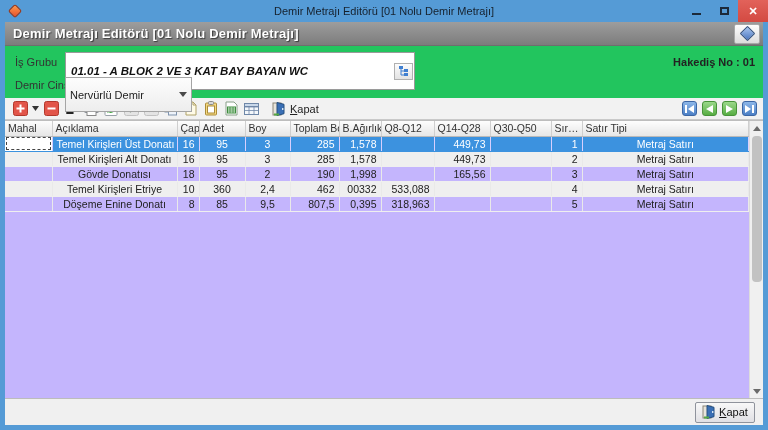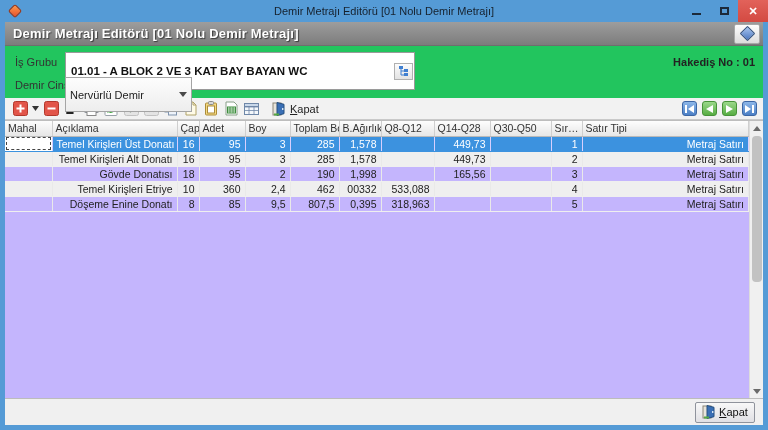--- a/index.html
+++ b/index.html
@@ -38,21 +38,21 @@
   
   .menubar { height:20px; background:#f0f0f0; border-bottom:1px solid #d6d6d6;
     display:flex; align-items:center; padding-left:10px; }
   .menu-item { font-weight:bold; color:#333; padding:2px 4px; }
   
   .form { height:52px; background:#22c55e; position:relative; }
   .lbl { position:absolute; color:#333; }
   .lbl-isgrubu { left:10px; top:10px; }
   .lbl-demircinsi { left:10px; top:33px; }
   .isgrubu-input { position:absolute; left:60px; top:6px; width:350px; height:38px;
-    background:#fff; border:1px solid #9a9a9a; display:flex; align-items:center; }
+    background:#fff; border:1px solid #9a9a9a; display:flex; align-items:center;font-style:italic; }
   .isgrubu-text { flex:1; font-weight:bold; font-size:11.5px; color:#111; padding-left:5px;
     white-space:nowrap; overflow:hidden; }
   .tree-btn { width:19px; height:17px; margin-right:1px; background:linear-gradient(#fcfcfc,#e3e3e3);
     border:1px solid #b0b0b0; display:flex; align-items:center; justify-content:center; }
   .hakedis { position:absolute; right:8px; top:10px; font-weight:bold; color:#222; }
   .select { position:absolute; left:60px; top:31px; width:127px; height:35px;
     background:linear-gradient(#fdfdfd,#ededed); border:1px solid #a5a5a5;
     display:flex; align-items:center; }
   .select-text { flex:1; padding-left:4px; color:#222; }
   .select-arrow { width:16px; display:flex; align-items:center; justify-content:center; }
@@ -76,21 +76,21 @@
   .grid th { height:15px; background:linear-gradient(#fdfdfd,#e6e6e6);
     border-right:1px solid #cfcfcf; border-bottom:1px solid #b9b9b9;
     font-weight:normal; text-align:left; padding:0 3px; color:#333; font-size:10.5px;
     white-space:nowrap; overflow:hidden; }
   .grid td { height:15px; border-right:1px solid #e9e9e9; border-bottom:1px solid #efefef;
     padding:0 4px; font-size:10.5px; color:#222; white-space:nowrap; overflow:hidden; }
   .grid tr.stripe td { background:#efefef; }
   .grid tr.selected td { background:#3c92df; color:#fff; border-right:1px solid rgba(255,255,255,.35);
     border-bottom:1px solid #3c92df; }
   .grid tr.selected td.focus-cell { background:#fff; outline:1px dashed #444; outline-offset:-2px; }
-  .ta-r { text-align:right; } .ta-l { text-align:right; }
+  .ta-r { text-align:right; } .ta-l { text-align:center; }
   
   .vscroll { position:absolute; top:0; right:0; width:14px; bottom:0; background:#f0f0f0;
     border-left:1px solid #dcdcdc; }
   .vs-arrow { position:absolute; left:0; width:14px; height:14px; display:flex;
     align-items:center; justify-content:center; }
   .vs-up { top:0; } .vs-down { bottom:0; }
   .vs-up:before { content:""; border:4px solid transparent; border-bottom:5px solid #6a6a6a; margin-bottom:4px;}
   .vs-down:before { content:""; border:4px solid transparent; border-top:5px solid #6a6a6a; margin-top:4px;}
   .vs-thumb { position:absolute; left:2px; width:10px; top:15px; height:146px;
     background:#c2c2c2; border-radius:4px; }

